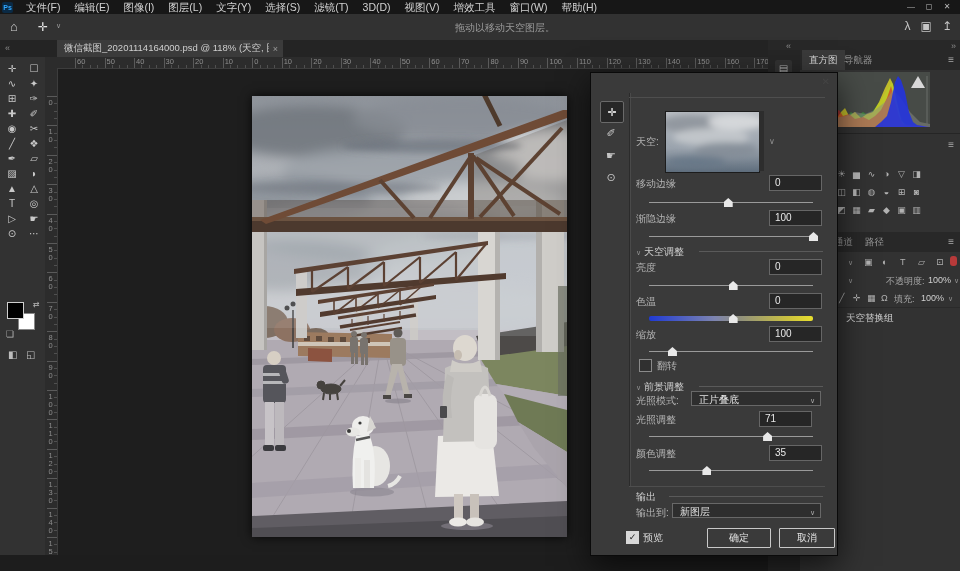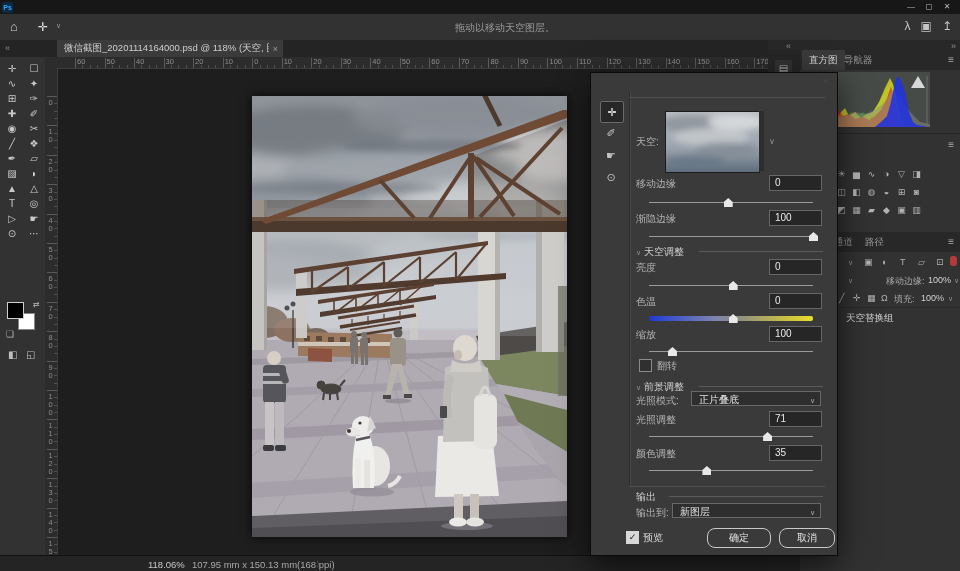--- a/index.html
+++ b/index.html
@@ -86,32 +86,46 @@
   .trackg{position:absolute;width:164px;height:5px;border-radius:2px;
     background:linear-gradient(to right,#1f3ad4,#7d84b0 40%,#90907e 55%,#ccc23f 85%,#e8df2e);}
   .thumb{position:absolute;width:9px;height:9px;background:#e8e8e8;
     clip-path:polygon(50% 0,100% 45%,100% 100%,0 100%,0 45%);}
   .dsec{position:absolute;color:#cfcfcf;font-size:10px;}
   .dselect{position:absolute;height:15px;background:#2e2e2e;border:1px solid #686868;color:#e4e4e4;
     font-size:10px;line-height:15px;padding-left:7px;box-sizing:border-box;}
   .dselect .chvr{position:absolute;right:5px;top:1px;font-size:7px;color:#aaa;}
   .cbx{position:absolute;width:11px;height:11px;border:1px solid #8a8a8a;background:#303030;}
   .cbx.on{background:#d8d8d8;color:#1a1a1a;font-size:9px;line-height:11px;text-align:center;border-color:#d8d8d8;}
-  .dbtn{position:absolute;height:18px;border:1px solid #c9c9c9;border-radius:8px;color:#e2e2e2;
+  .dbtn{position:absolute;height:18px;border:1px solid #c9c9c9;border-radius:1px;color:#e2e2e2;
     font-size:10px;text-align:center;line-height:18px;background:#3a3a3a;}
   #sky-thumb{position:absolute;left:74px;top:38px;width:93px;height:60px;border:1px solid #1c1c1c;background:#5e6d7c;}
   #sky-scroll{position:absolute;left:168px;top:38px;width:5px;height:60px;background:#2d2d2d;}
 </style>
 </head>
 <body>
 
 <div id="app">
 
   <div id="titlebar">
     <div id="pslogo">Ps</div>
+    <div id="menu-items" style="display:flex;">
+        <div class="mi">文件(F)</div>
+        <div class="mi">编辑(E)</div>
+        <div class="mi">图像(I)</div>
+        <div class="mi">图层(L)</div>
+        <div class="mi">文字(Y)</div>
+        <div class="mi">选择(S)</div>
+        <div class="mi">滤镜(T)</div>
+        <div class="mi">3D(D)</div>
+        <div class="mi">视图(V)</div>
+        <div class="mi">增效工具</div>
+        <div class="mi">窗口(W)</div>
+        <div class="mi">帮助(H)</div>
+      </div>
     <div id="win-controls">
         <div>—</div>
         <div>◻</div>
         <div>✕</div>
       </div>
   </div>
 
   <div id="optionsbar">
     <div id="home-ic">⌂</div>
     <div id="move-ic">✛</div>
@@ -633,21 +647,21 @@
 
     <div class="panel" id="layers-panel" style="top:192px;height:339px;">
       <div class="ptabs">
         <div class="pmenu">≡</div>
       <div class="ptab-act" style="left: 4px; padding: 0px 5px;">图层</div>
           <div class="ptab" style="left: 34px;">通道</div>
           <div class="ptab" style="left: 65px;">路径</div>
         </div>
       <div class="chv" style="position:absolute;left:48px;top:27px;">∨</div>
       <div class="chv" style="position:absolute;left:48px;top:45px;">∨</div>
-      <div class="ltext" style="left:86px;top:43px;">移动边缘:</div>
+      <div class="ltext" style="left:86px;top:43px;">不透明度:</div>
       <div class="ltext" style="left:128px;top:43px;color:#d0d0d0;">100%</div>
       <div class="chv" style="position:absolute;left:154px;top:45px;">∨</div>
       <div class="ltext" style="left:94px;top:61px;">填充:</div>
       <div class="ltext" style="left:121px;top:61px;color:#d0d0d0;">100%</div>
       <div class="chv" style="position:absolute;left:148px;top:63px;">∨</div>
       <div style="position:absolute;left:0;top:75px;width:160px;height:1px;background:#2a2a2a;"></div>
       <div id="layer-grp">
         <div class="leye" style="left:31px;top:5px;">◉</div>
         <div class="lname" style="left:46px;top:4px;">天空替换组</div>
       </div>
@@ -657,25 +671,20 @@
         <div class="lrow-ic" style="left: 118px; top: 25px;">▱</div>
         <div class="lrow-ic" style="left: 136px; top: 25px;">⊡</div>
         <div class="lrow-ic" style="left: 150px; top: 24px; width: 7px; height: 10px; border-radius: 3px; background: rgb(183, 58, 58);"></div>
         <div class="lrow-ic" style="left: 39px; top: 61px;">╱</div>
         <div class="lrow-ic" style="left: 53px; top: 61px;">✛</div>
         <div class="lrow-ic" style="left: 67px; top: 61px;">▦</div>
         <div class="lrow-ic" style="left: 81px; top: 61px;">Ω</div>
       </div>
   </div>
 
-  <div id="statusbar">
-    <span style="left:148px;color:#c8c8c8;">118.06%</span>
-    <span style="left:192px;color:#a8a8a8;">107.95 mm x 150.13 mm(168 ppi)</span>
-    <span style="left:316px;color:#8a8a8a;font-size:8px;">〉</span>
-  </div>
 
   <div id="dlg">
     <div id="dlg-close">✕</div>
     <div id="dlg-div"></div>
     <div class="dhl" style="left:38px;top:24px;width:196px;"></div>
     <div class="dhl" style="left:38px;top:413px;width:196px;"></div>
 
     <div class="dlbl" style="left:45px;top:62px;">天空:</div>
     <div id="sky-thumb">
       <svg width="93" height="60" viewBox="0 0 93 60">
@@ -747,21 +756,21 @@
       <div class="thumb" style="left: 137.64px; top: 208px;"></div>
       <div class="dlbl" style="left: 45px; top: 222px;">色温</div>
       <div class="vbox" style="left: 178px; top: 220px;">0</div>
       <div class="trackg" style="left: 58px; top: 243px;"></div>
       <div class="thumb" style="left: 137.64px; top: 241px;"></div>
       <div class="dlbl" style="left: 45px; top: 255px;">缩放</div>
       <div class="vbox" style="left: 178px; top: 253px;">100</div>
       <div class="track" style="left: 58px; top: 278px;"></div>
       <div class="thumb" style="left: 76.96px; top: 274px;"></div>
       <div class="dlbl" style="left: 45px; top: 340px;">光照调整</div>
-      <div class="vbox" style="left: 178px; top: 338px;">71</div>
+      <div class="vbox" style="left: 168px; top: 338px;">71</div>
       <div class="track" style="left: 58px; top: 363px;"></div>
       <div class="thumb" style="left: 172.08px; top: 359px;"></div>
       <div class="dlbl" style="left: 45px; top: 374px;">颜色调整</div>
       <div class="vbox" style="left: 178px; top: 372px;">35</div>
       <div class="track" style="left: 58px; top: 397px;"></div>
       <div class="thumb" style="left: 111.4px; top: 393px;"></div>
     </div>
 
 </div>
 

